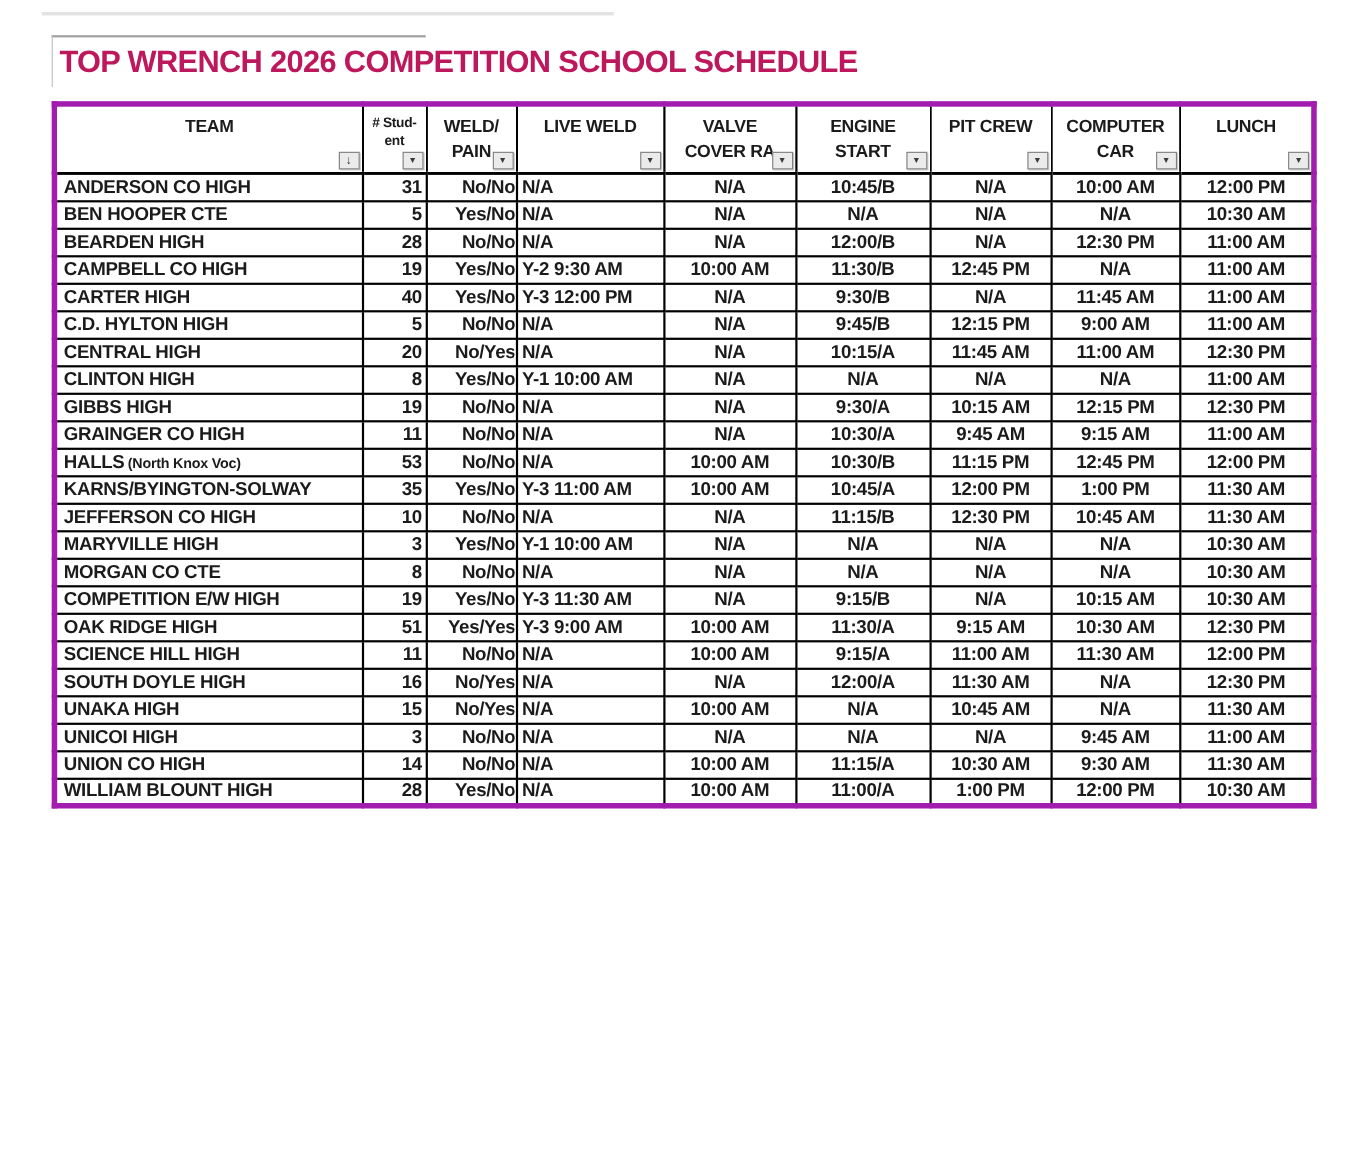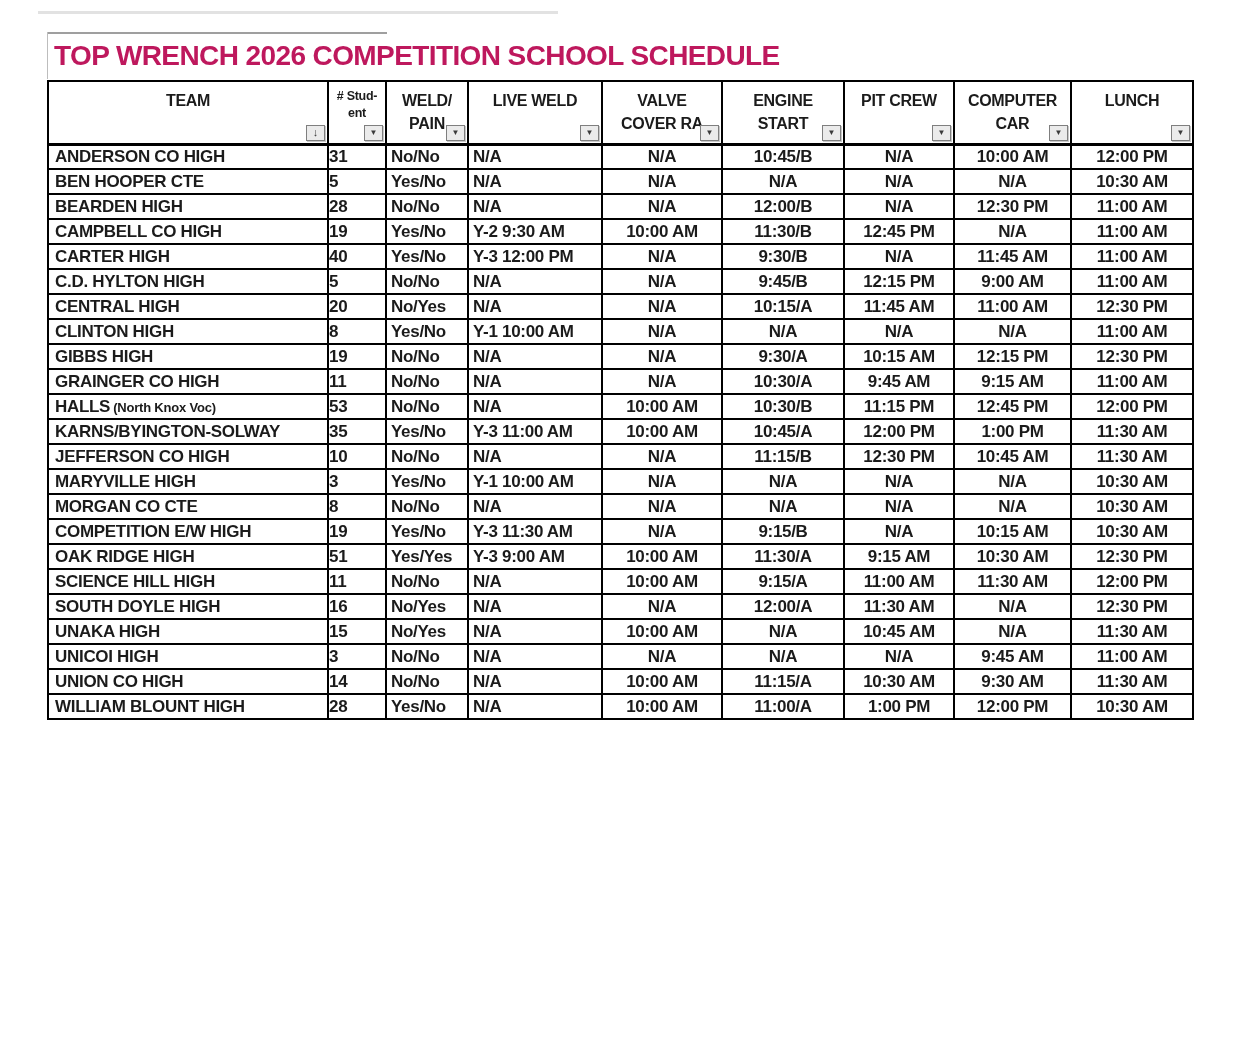--- a/index.html
+++ b/index.html
@@ -22,25 +22,25 @@
     left: 54px; top: 40px;
     font-size: 28px;
     letter-spacing: -0.6px;
     white-space: nowrap;
     color: #be185d;
     text-align: center;
   }
 
   table.sched {
     position: absolute;
-    left: 47px; top: 80px;
+    left: 47px; top: 92px;
     width: 1145px;
     border-collapse: collapse;
     table-layout: fixed;
-    border: 2px solid #a21caf;
+    border: 5px solid #a21caf;
   }
   th, td {
     border: 2px solid #000;
     overflow: hidden;
     white-space: nowrap;
   }
   thead th {
     height: 63px;
     position: relative;
     vertical-align: top;
@@ -54,22 +54,22 @@
   }
   thead th.h-small { font-size: 12.5px; padding-top: 6px; line-height: 1.35; text-align: center; }
   tbody tr { height: 25px; }
   tbody td {
     font-size: 17px;
     letter-spacing: -0.3px;
     vertical-align: middle;
     background: #fff;
   }
   td.c-team    { text-align: left;  padding-left: 6px; }
-  td.c-students{ text-align: left; padding-right: 3px; }
-  td.c-weld    { text-align: left;  padding-left: 4px; border-radius: 16px; }
+  td.c-students{ text-align: right; padding-right: 3px; }
+  td.c-weld    { text-align: right;  padding-left: 4px; border-radius: 16px; }
   td.c-live    { text-align: left;  padding-left: 4px; }
   td.c-center  { text-align: center; }
   .team-note { font-size: 13px; letter-spacing: -0.2px; }
   .team-note:not(:empty) { margin-left: 3px; }
 
   .filter-btn {
     position: absolute;
     right: 2px; bottom: 2px;
     width: 19px; height: 16px;
     background: #ebebeb;

